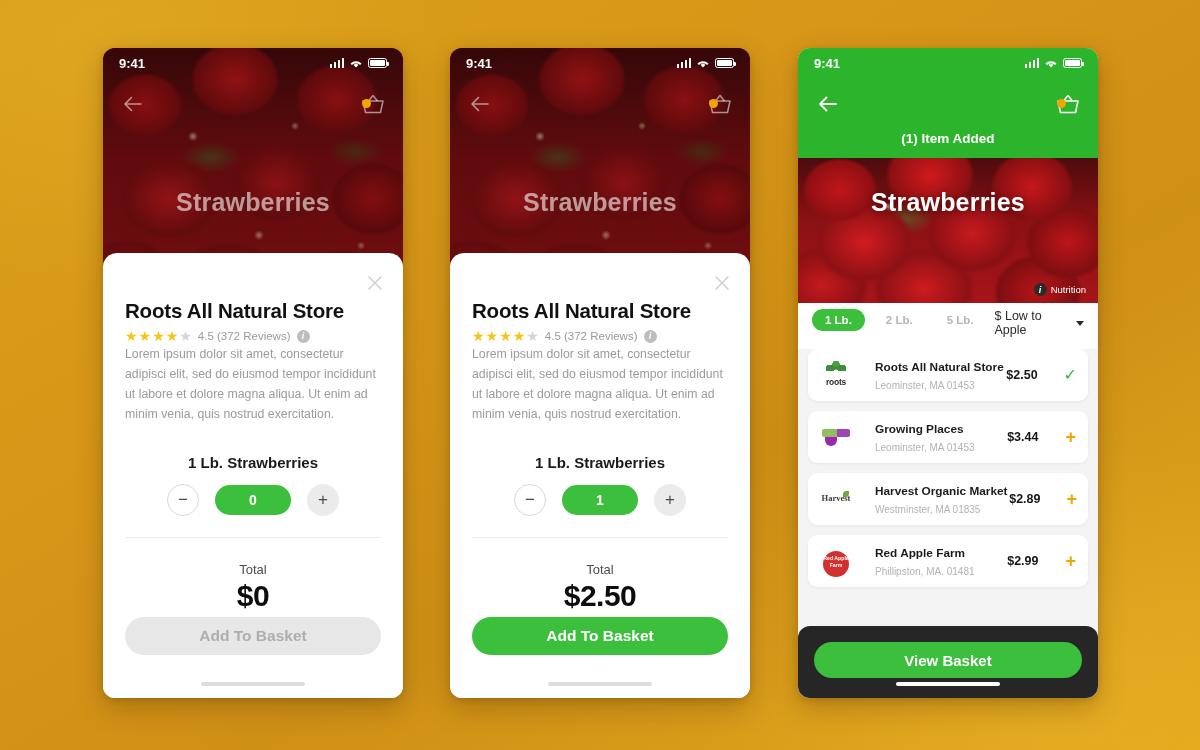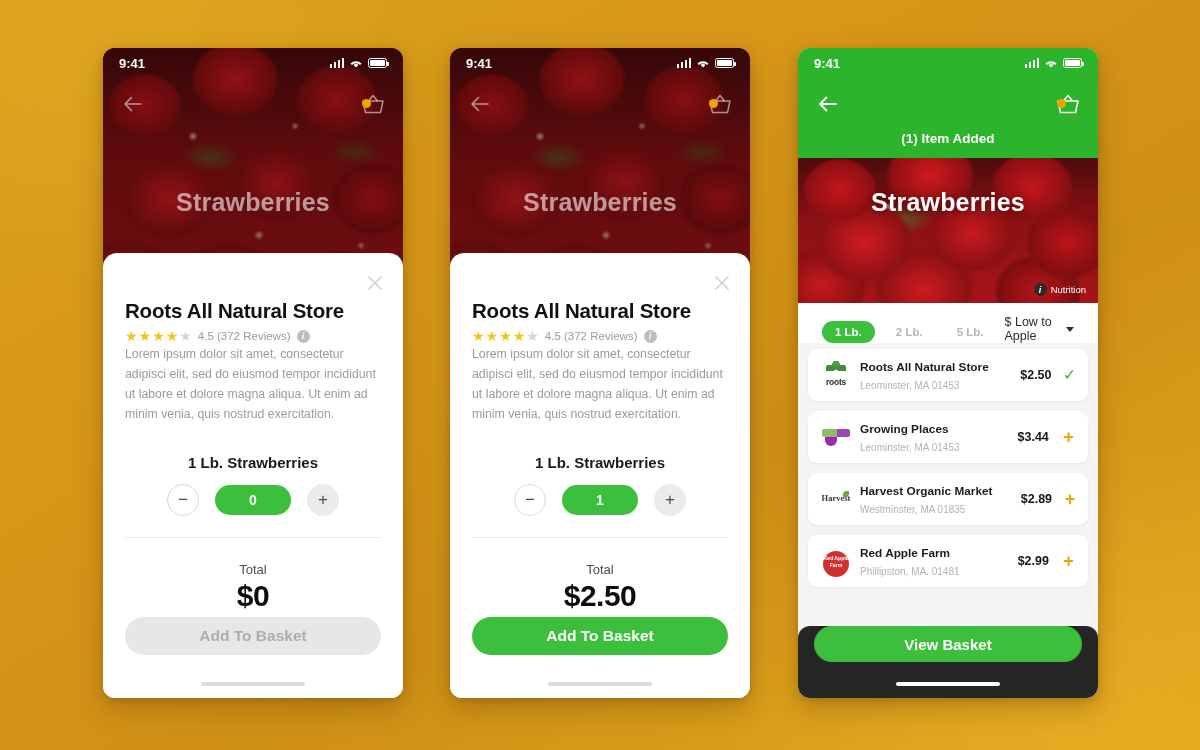--- a/index.html
+++ b/index.html
@@ -167,56 +167,56 @@
     position: absolute; right: 12px; bottom: 7px;
     display: flex; align-items: center; gap: 4px; z-index: 6;
   }
   .nutrition .ndot {
     width: 13px; height: 13px; border-radius: 50%; background: #2b2b2b;
     color: #fff; font-size: 9px; font-weight: bold; font-style: italic;
     display: flex; align-items: center; justify-content: center;
   }
   .nutrition span.nlabel { color: #fff; font-size: 9.5px; }
   .filterbar {
-    position: absolute; left: 0; right: 0; top: 255px; height: 40px;
-    background: #fff; display: flex; align-items: flex-end; padding: 0 24px; gap: 8px; z-index: 4;
+    position: absolute; left: 0; right: 0; top: 261px; height: 40px;
+    background: #fff; display: flex; align-items: flex-start; padding: 0 14px; gap: 8px; z-index: 4;
   }
   .chip {
     padding: 5px 13px; border-radius: 13px; font-size: 11.5px; font-weight: bold;
     color: #b6b6b6; cursor: pointer; white-space: nowrap;
   }
   .chip.active { background: #3cbf3c; color: #fff; }
   .sortsel {
     margin-left: auto; display: flex; align-items: center; gap: 5px;
     font-size: 12.5px; color: #2b2b2b; cursor: pointer;
   }
   .caret { width: 0; height: 0; border-left: 4.5px solid transparent; border-right: 4.5px solid transparent; border-top: 5px solid #2b2b2b; }
   .list {
     position: absolute; left: 0; right: 0; top: 295px; bottom: 0;
     background: #f4f4f4; padding: 6px 10px 0;
   }
   .row {
-    display: flex; align-items: center; gap: 7px;
+    display: flex; align-items: center; gap: 22px;
     background: #fff; border-radius: 9px; height: 52px;
     margin-bottom: 10px; padding: 0 11px;
     box-shadow: 0 1px 3px rgba(0,0,0,0.06);
     cursor: pointer;
   }
   .logo { width: 34px; height: 34px; flex: 0 0 34px; border-radius: 4px; position: relative; overflow: hidden; }
   .row-text { flex: 1 1 auto; min-width: 0; }
   .row-name { font-size: 11.8px; font-weight: bold; color: #1c1c1c; white-space: nowrap; overflow: hidden; text-overflow: ellipsis; }
   .row-addr { font-size: 10px; color: #b3b3b3; margin-top: 1px; white-space: nowrap; overflow: hidden; text-overflow: ellipsis; }
   .row-price { font-size: 12.5px; font-weight: bold; color: #161616; margin-right: 4px; }
   .row-action { width: 22px; text-align: center; font-size: 18px; line-height: 1; cursor: pointer; }
   .row-action.check { color: #35b537; font-size: 16px; }
   .row-action.plus { color: #f0a500; font-weight: bold; }
   .footer3 {
     position: absolute; left: 0; right: 0; bottom: 0; height: 72px;
     background: #262626; border-radius: 12px 12px 0 0;
-    display: flex; align-items: flex-start; justify-content: center; padding-top: 0;
+    display: flex; align-items: flex-start; justify-content: center; padding-top: 16px;
   }
   .view-basket {
     width: 268px; height: 36px; border-radius: 18px; background: #3cbf3c;
     color: #fff; font-size: 15px; font-weight: bold;
     display: flex; align-items: center; justify-content: center; cursor: pointer;
   }
 
   
   .lg-roots { background: #fff; }
   .lg-roots::before { content:""; position:absolute; left:50%; top:3px; transform:translateX(-50%);

